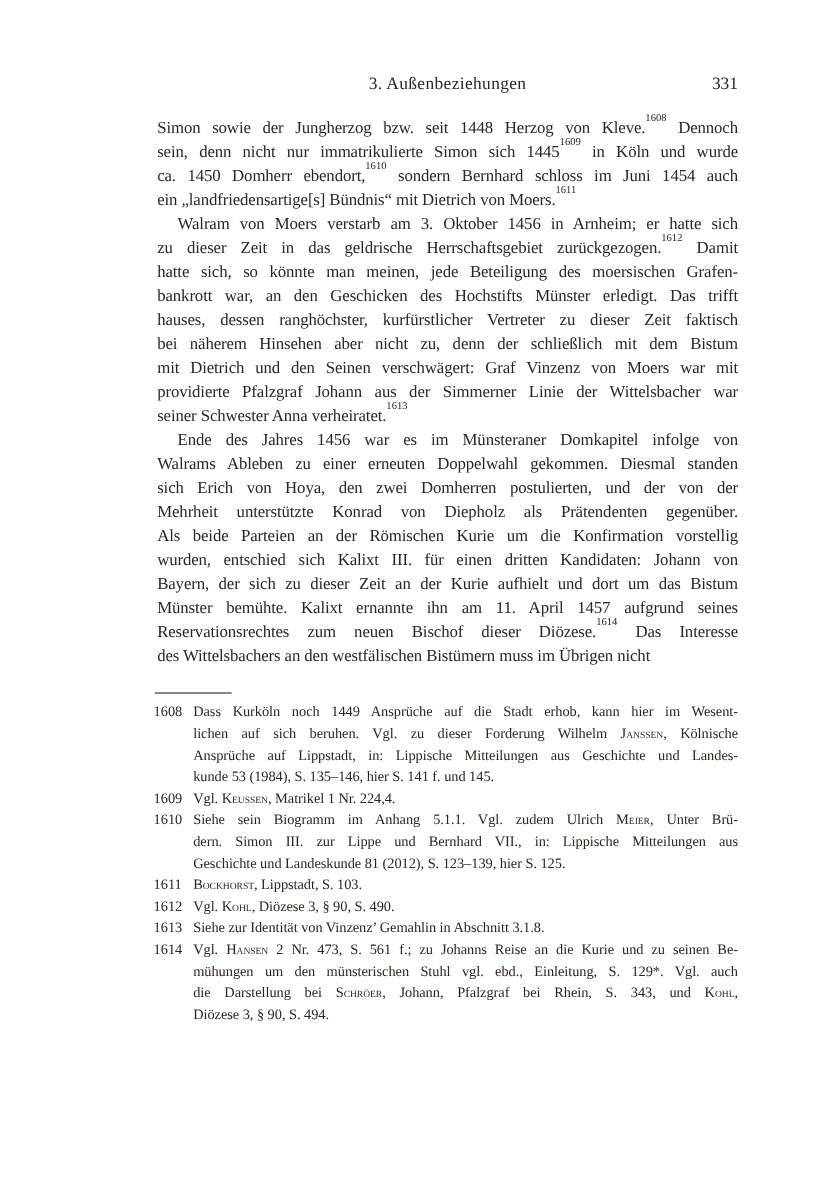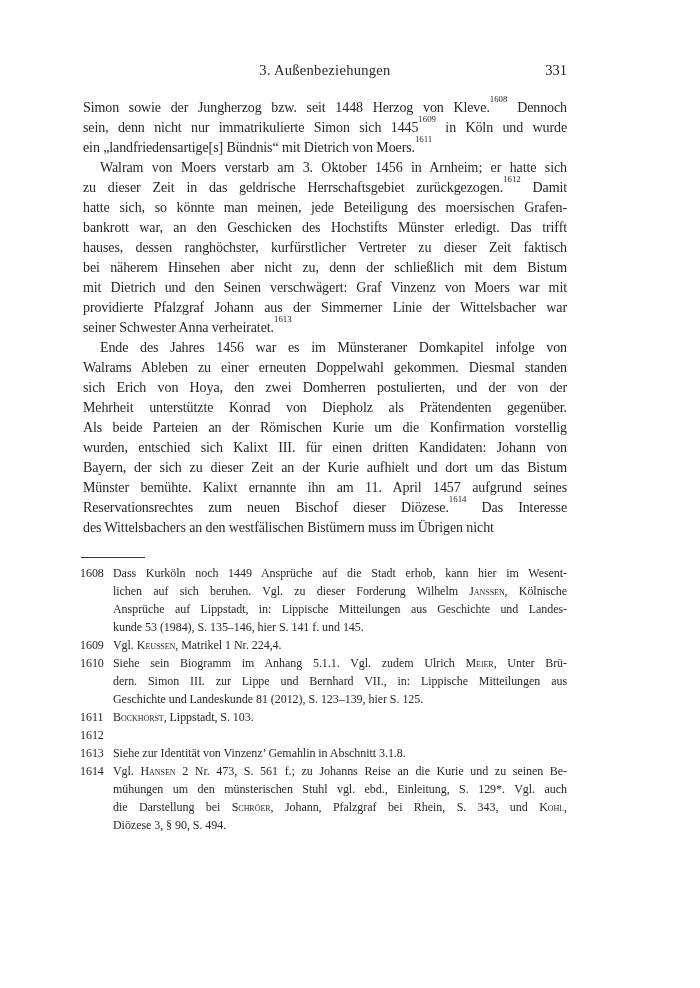--- a/index.html
+++ b/index.html
@@ -4,20 +4,21 @@
 <style>
   html, body { margin: 0; padding: 0; background: #ffffff; }
   .page {
     position: relative;
     width: 620px;
     height: 988px;
     background: #ffffff;
     color: #2a2623;
     font-family: "Liberation Serif", serif;
     overflow: hidden;
+    padding-left: 48px;
   }
   
   .running-head {
     position: relative;
     margin: 63px 0 0 83px;
     width: 484px;
     height: 15px;
     font-size: 14.5px;
     line-height: 15px;
   }
@@ -81,20 +82,21 @@
 
   <header class="running-head">
     <span class="head-title">3. Außenbeziehungen</span>
     <span class="page-num">331</span>
   </header>
 
   <main class="body-text">
       <div class="para">
         <div class="bl">Simon sowie der Jungherzog bzw. seit 1448 Herzog von Kleve.<sup>1608</sup> Dennoch</div>
         <div class="bl">sein, denn nicht nur immatrikulierte Simon sich 1445<sup>1609</sup> in Köln und wurde</div>
+        <div class="bl">ca. 1450 Domherr ebendort,<sup>1610</sup> sondern Bernhard schloss im Juni 1454 auch</div>
         <div class="bl last">ein „landfriedensartige[s] Bündnis“ mit Dietrich von Moers.<sup>1611</sup></div>
       </div>
       <div class="para">
         <div class="bl ind">Walram von Moers verstarb am 3. Oktober 1456 in Arnheim; er hatte sich</div>
         <div class="bl">zu dieser Zeit in das geldrische Herrschaftsgebiet zurückgezogen.<sup>1612</sup> Damit</div>
         <div class="bl">hatte sich, so könnte man meinen, jede Beteiligung des moersischen Grafen-</div>
         <div class="bl">bankrott war, an den Geschicken des Hochstifts Münster erledigt. Das trifft</div>
         <div class="bl">hauses, dessen ranghöchster, kurfürstlicher Vertreter zu dieser Zeit faktisch</div>
         <div class="bl">bei näherem Hinsehen aber nicht zu, denn der schließlich mit dem Bistum</div>
         <div class="bl">mit Dietrich und den Seinen verschwägert: Graf Vinzenz von Moers war mit</div>
@@ -142,20 +144,23 @@
         </div>
       </div>
       <div class="fn">
         <div class="fn-num">1611</div>
         <div class="fn-body">
           <div class="fnl last"><span class="sc">Bockhorst</span>, Lippstadt, S. 103.</div>
         </div>
       </div>
       <div class="fn">
         <div class="fn-num">1612</div>
+        <div class="fn-body">
+          <div class="fnl last">Vgl. <span class="sc">Kohl</span>, Diözese 3, § 90, S. 490.</div>
+        </div>
       </div>
       <div class="fn">
         <div class="fn-num">1613</div>
         <div class="fn-body">
           <div class="fnl last">Siehe zur Identität von Vinzenz’ Gemahlin in Abschnitt 3.1.8.</div>
         </div>
       </div>
       <div class="fn">
         <div class="fn-num">1614</div>
         <div class="fn-body">

